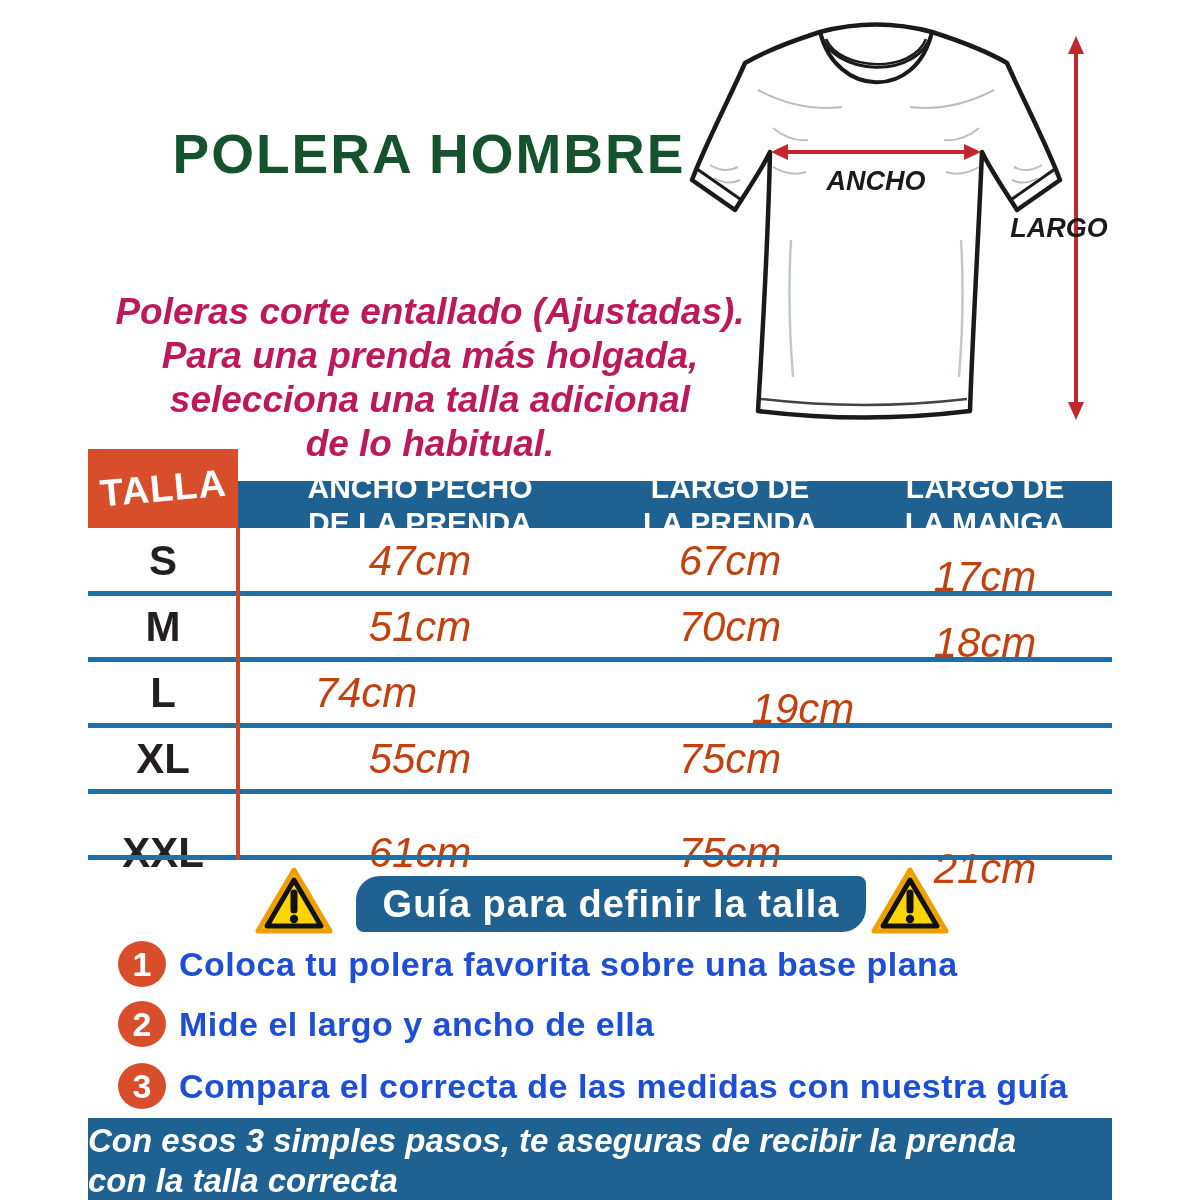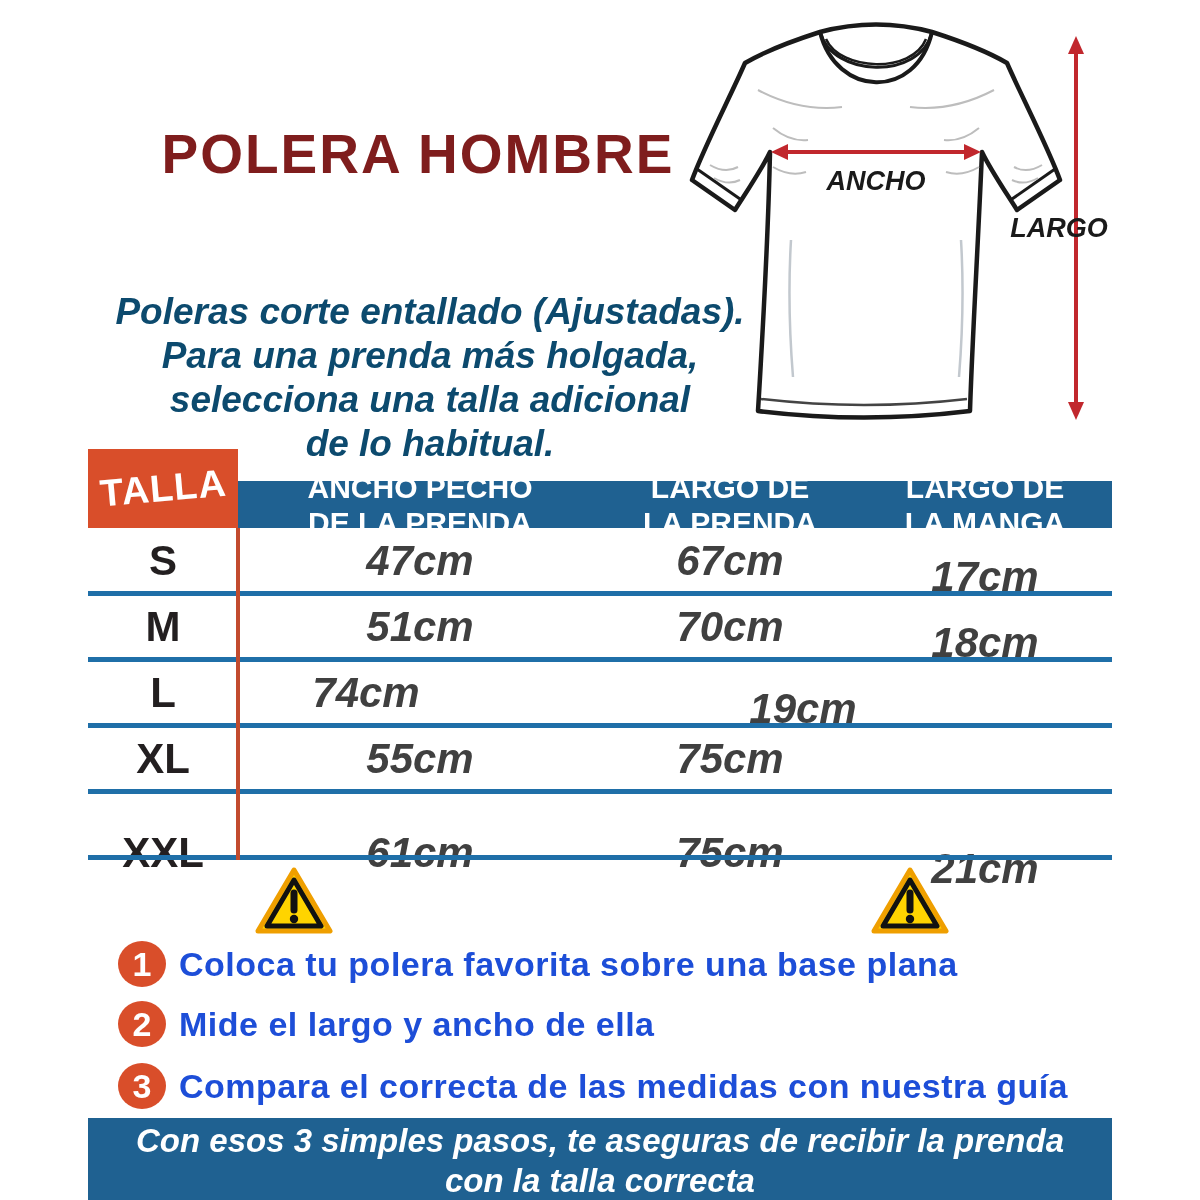--- a/index.html
+++ b/index.html
@@ -1,57 +1,57 @@
 <!DOCTYPE html>
 <html><head>
 <meta charset="utf-8">
 <style>
   * { margin:0; padding:0; box-sizing:border-box; }
   body { background:#fff; font-family:"Liberation Sans", sans-serif; }
   .canvas { position:relative; width:1200px; height:1200px; background:#ffffff; overflow:hidden; color:#231f20; }
 
-  .title { position:absolute; left:78px; top:122px; width:680px; text-align:center;
-           font-size:55px; font-weight:bold; letter-spacing:2px; color:#7f1d1d; }
+  .title { position:absolute; left:89px; top:122px; width:680px; text-align:center;
+           font-size:55px; font-weight:bold; letter-spacing:2px; color:#14532d; }
   .description { position:absolute; left:80px; top:290px; width:700px; text-align:center;
            font-size:37px; font-weight:bold; font-style:italic; line-height:44px;
-           white-space:pre-line; color:#0c4a6e; }
+           white-space:pre-line; color:#be185d; }
 
   .tshirt-svg { position:absolute; left:640px; top:15px; width:480px; height:425px; }
 
   
   .thead { position:absolute; left:88px; top:449px; width:1024px; height:79px; display:flex; }
   .th-talla { width:150px; background:#d94e2a; color:#fff; display:flex; align-items:center; justify-content:center;
               font-size:38px; font-weight:bold; letter-spacing:1px; }
   .th-talla span { transform:rotate(-5deg); display:inline-block; }
   .th-blue { flex:1; background:#1f6191; display:flex;margin-top:32px; }
   .th-cell { color:#fff; font-weight:bold; font-size:30px; line-height:35px; text-align:center;
              white-space:pre-line; display:flex; align-items:center; justify-content:center; }
   .th-c2 { width:364px; } .th-c3 { width:256px; } .th-c4 { flex:1; }
 
   .trow { position:absolute; left:88px; width:1024px; height:66px; display:flex; align-items:center; }
   .td-talla { width:150px; text-align:center; font-size:42px; font-weight:bold; color:#231f20; }
-  .td-val { text-align:center; font-size:42px; font-weight:bold; font-style:italic; color:#404040; }
+  .td-val { text-align:center; font-size:42px; font-weight:normal; font-style:italic; color:#c2410c; }
   .td-c2 { width:364px; } .td-c3 { width:256px; } .td-c4 { flex:1;margin-top:32px; }
 
   .hline { position:absolute; left:88px; width:1024px; height:5px; background:#1f6fa8; }
   .vline-red { position:absolute; left:236px; top:528px; width:4px; height:332px; background:#c24b2e; }
 
   
   .warn { position:absolute; width:84px; height:74px; }
   .guide-banner { position:absolute; left:356px; top:876px; width:510px; height:56px; background:#1f6191;
                   border-radius:24px 8px 24px 8px; color:#fff; font-size:38px; font-weight:bold;
                   display:flex; align-items:center; justify-content:center; letter-spacing:1px; }
   .step { position:absolute; left:118px; display:flex; align-items:center; gap:13px; }
   .step-num { width:48px; height:46px; background:#d94e2a; border-radius:50%; color:#fff;
               font-size:34px; font-weight:bold; display:flex; align-items:center; justify-content:center; flex:0 0 auto; }
   .step-text { font-size:34px; font-weight:bold; color:#1d4ed8; letter-spacing:0.5px; white-space:nowrap; }
 
   .footer-banner { position:absolute; left:88px; top:1118px; width:1024px; height:82px; background:#1f6191;
                    color:#fff; font-size:33px; font-weight:bold; font-style:italic; line-height:40px;
-                   text-align:center; white-space:pre-line; padding-top:3px; }
+                   white-space:pre-line; padding-top:3px; }
 </style>
 </head>
 <body>
 
 <div class="canvas">
 
   <div class="title">POLERA HOMBRE</div>
 
   <div class="description">Poleras corte entallado (Ajustadas).
 Para una prenda más holgada,
@@ -156,20 +156,23 @@
   <div class="hline" style="top:855px"></div>
   <div class="vline-red"></div>
 
   <svg class="warn" style="left:252px; top:864px" viewBox="0 0 84 74">
     <polygon points="42,6 78,67 6,67" fill="#ffd400" stroke="#ef9f00" stroke-width="5" stroke-linejoin="round"></polygon>
     <polygon points="42,16 69,62 15,62" fill="none" stroke="#111111" stroke-width="5" stroke-linejoin="round"></polygon>
     <line x1="42" y1="29" x2="42" y2="46" stroke="#111111" stroke-width="7" stroke-linecap="round"></line>
     <circle cx="42" cy="55" r="4.2" fill="#111111"></circle>
   </svg>
 
+  <div class="guide-banner">
+    <span>Guía para definir la talla</span>
+  </div>
 
   <svg class="warn" style="left:868px; top:864px" viewBox="0 0 84 74">
     <polygon points="42,6 78,67 6,67" fill="#ffd400" stroke="#ef9f00" stroke-width="5" stroke-linejoin="round"></polygon>
     <polygon points="42,16 69,62 15,62" fill="none" stroke="#111111" stroke-width="5" stroke-linejoin="round"></polygon>
     <line x1="42" y1="29" x2="42" y2="46" stroke="#111111" stroke-width="7" stroke-linecap="round"></line>
     <circle cx="42" cy="55" r="4.2" fill="#111111"></circle>
   </svg>
 
   <div class="step" style="top:941px">
     <div class="step-num">1</div>

